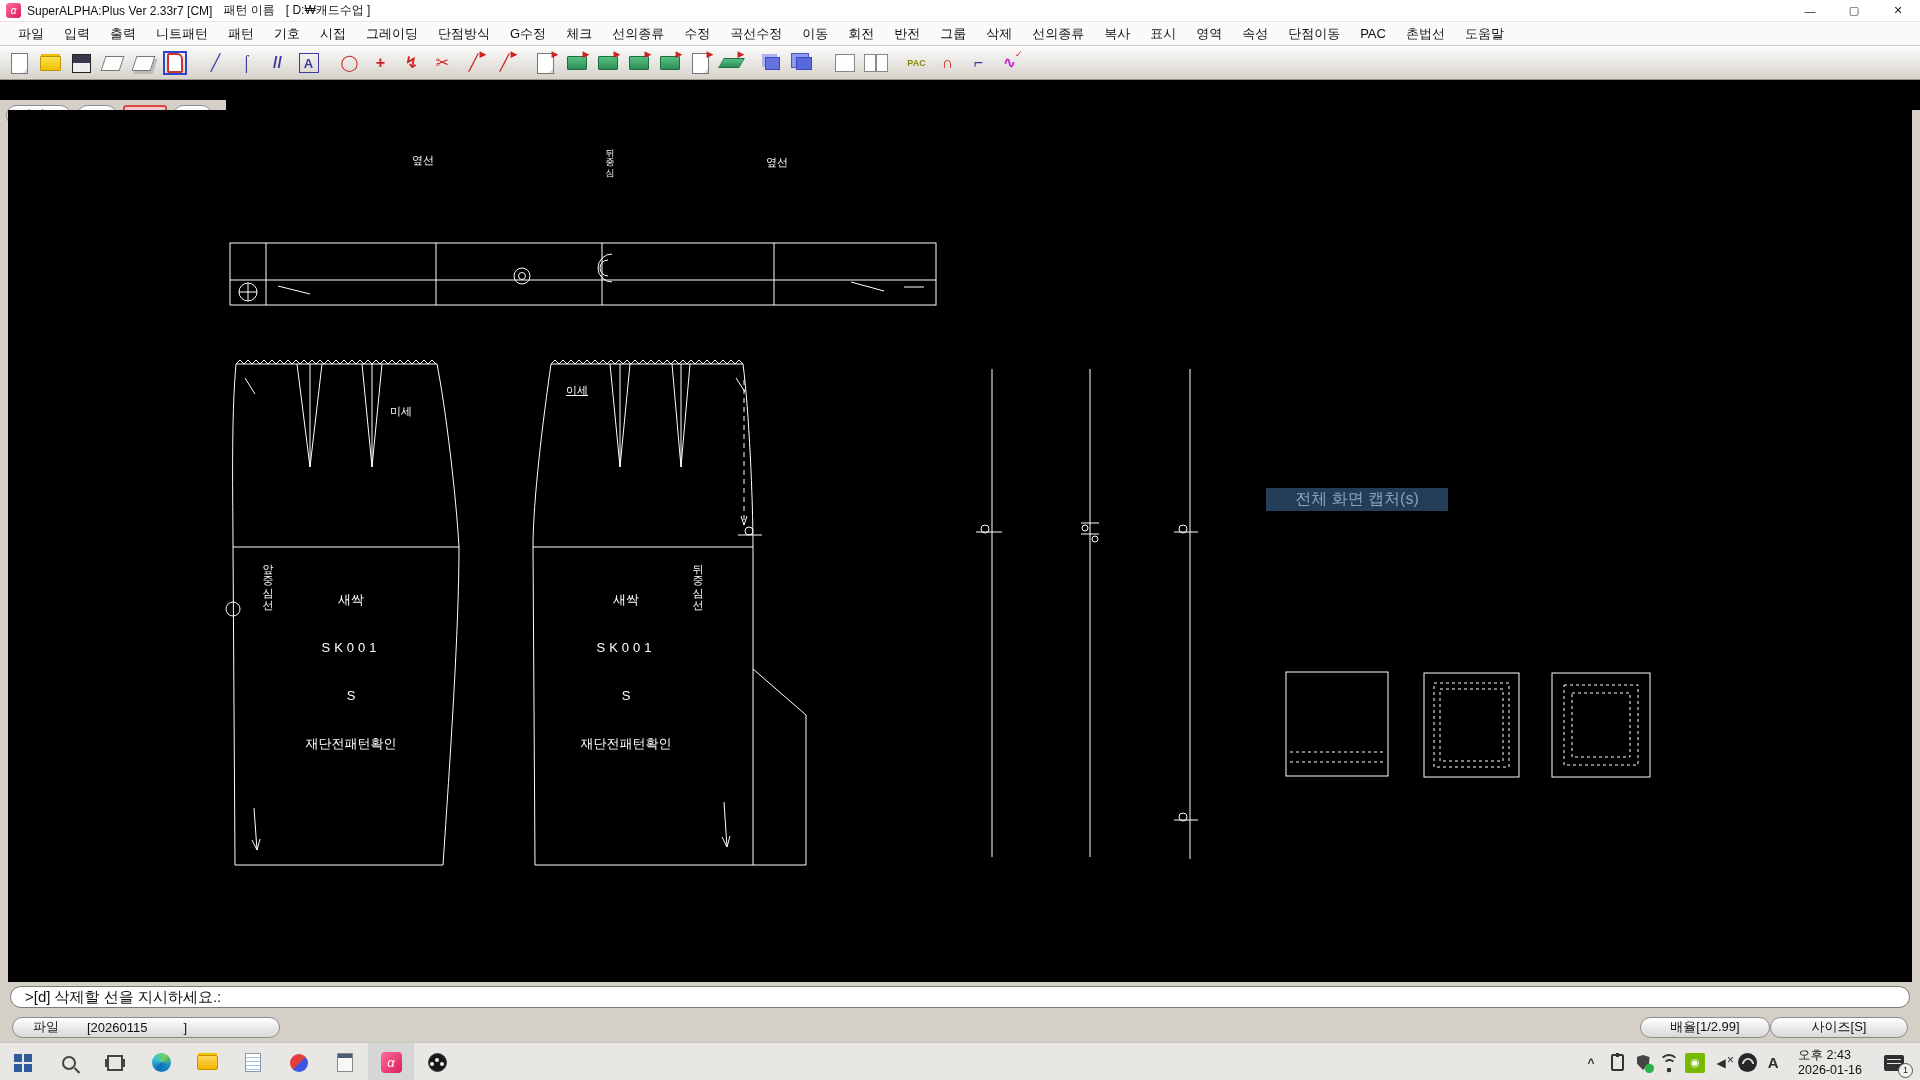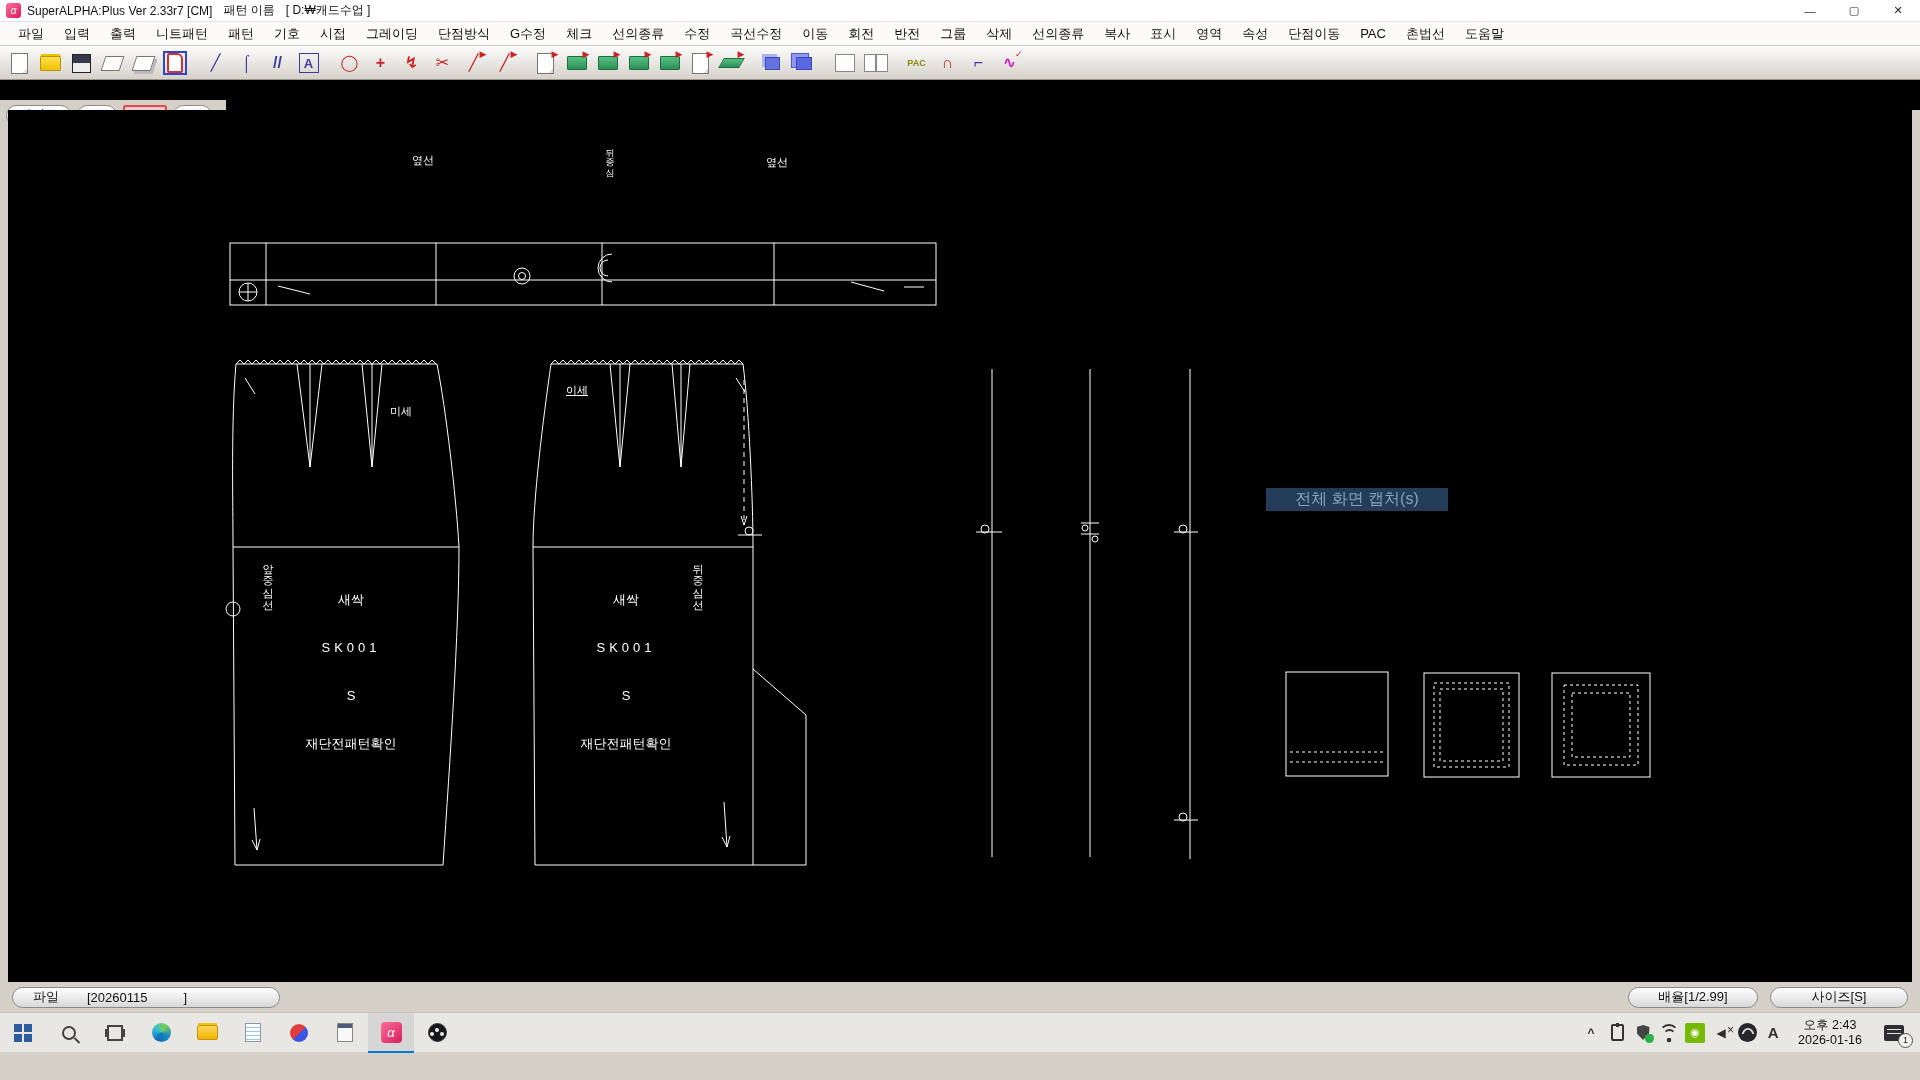--- a/index.html
+++ b/index.html
@@ -55,21 +55,21 @@
   .cvert { writing-mode:vertical-rl; text-orientation:upright; letter-spacing:1px; }
   .cblock { text-align:center; font-size:13px; line-height:16px; }
   .cblock .sku { letter-spacing:4px; }
   .tooltipbox { position:absolute; background:rgba(38,65,95,0.92); color:#8aa2ba; font-size:16px; display:flex; align-items:center; justify-content:center; }
 
   
   .statusrow { height:30px; background:#d4d0c8; display:flex; align-items:center; padding:0 10px; }
   .statuspill { flex:1; height:22px; background:#fff; border:1px solid #7a7a7a; border-radius:11px; display:flex; align-items:center; font-size:15px; color:#111; padding-left:14px; white-space:pre; }
   .bottomrow { height:30px; background:#d4d0c8; display:flex; align-items:center; padding:0 12px; gap:10px; }
   .filepill { width:268px; justify-content:flex-start; gap:28px; padding-left:20px; white-space:pre; }
-  .rightpills { margin-left:auto; display:flex; gap:12px; }
+  .rightpills { margin-left:auto; display:flex; }
   .zoompill { width:130px; } .sizepill { width:138px; }
 
   
   .taskbar { height:40px; background:#e9e7e4; border-top:1px solid #c9c6c1; display:flex; align-items:center; }
   .tk-app { width:46px; height:40px; display:flex; align-items:center; justify-content:center; position:relative; }
   .tk-app.active { background:#d6d6d6; box-shadow:inset 0 -2px 0 #0078d7; }
   .tk-ic { position:relative; display:flex; align-items:center; justify-content:center; width:24px; height:24px; font-style:normal; }
   .tk-start::before { content:""; width:8px; height:8px; background:#2f5c9c; box-shadow:10px 0 0 #2f5c9c, 0 10px 0 #2f5c9c, 10px 10px 0 #2f5c9c; margin:-10px 0 0 -10px; }
   .tk-search::before { content:""; width:10px; height:10px; border:2px solid #444; border-radius:50%; }
   .tk-search::after { content:""; width:2px; height:7px; background:#444; position:absolute; right:3px; bottom:1px; transform:rotate(-45deg); }
@@ -93,21 +93,21 @@
   .tr-shield::after { content:""; width:9px; height:9px; background:#28b446; border-radius:50%; position:absolute; right:0; bottom:1px; box-shadow:inset 2px 2px 0 1px #28b446; }
   .tr-wifi { background:radial-gradient(circle at 50% 82%, #333 2px, transparent 2.6px); }
   .tr-wifi::before { content:""; position:absolute; width:16px; height:16px; border:2px solid transparent; border-top-color:#333; border-radius:50%; top:2px; }
   .tr-wifi::after { content:""; position:absolute; width:9px; height:9px; border:2px solid transparent; border-top-color:#333; border-radius:50%; top:7px; }
   .tr-nvidia { background:#76b900; border-radius:2px; width:20px; height:20px; color:#fff; font-size:11px; }
   .tr-vol { font-size:12px; }
   .tr-vol::after { content:"×"; position:absolute; right:-2px; top:1px; font-size:12px; }
   .tr-dish { background:#26262b; border-radius:50%; width:19px; height:19px; }
   .tr-dish::after { content:""; position:absolute; width:8px; height:8px; border:2px solid #ddd; border-radius:50%; border-bottom-color:transparent; border-left-color:transparent; transform:rotate(-45deg); left:4px; top:5px; }
   .tr-ime { font-size:15px; font-weight:bold; }
-  .clock { text-align:center; font-size:12.5px; color:#111; line-height:15px; padding:0 10px; }
+  .clock { text-align:left; font-size:12.5px; color:#111; line-height:15px; padding:0 10px; }
   .notewrap { position:relative; width:40px; height:40px; display:flex; align-items:center; justify-content:center; }
   .tk-note { width:20px; height:16px; background:#2e2e33; border-radius:2px; position:relative; }
   .tk-note::before { content:""; position:absolute; left:3px; top:4px; width:14px; height:8px; background:repeating-linear-gradient(#e9e7e4 0 1.5px, transparent 1.5px 4px); }
   .badge { position:absolute; right:1px; bottom:5px; width:15px; height:15px; border-radius:50%; background:#f4f2ef; border:1px solid #555; font-size:9px; color:#222; display:flex; align-items:center; justify-content:center; }
 </style>
 </head>
 <body>
 
 <div class="screen">
 
@@ -516,20 +516,23 @@
         <div class="sku">SK001</div>
         <div>S</div>
         <div>재단전패턴확인</div>
       </div>
       <div class="clabel cvert" style="left:684px; top:446px;">뒤중심선</div>
 
       <div class="tooltipbox" style="left:1258px; top:378px; width:182px; height:23px;">전체 화면 캡처(s)</div>
     </div>
   </div>
 
+  <div class="statusrow">
+    <div class="statuspill">&gt;[d] 삭제할 선을 지시하세요.:</div>
+  </div>
 
   <div class="bottomrow">
     <div class="pill filepill">
       <span>파일</span>
       <span>[20260115          ]</span>
     </div>
     <div class="rightpills">
       <span class="pill zoompill">배율[1/2.99]</span>
       <span class="pill sizepill">사이즈[S]</span>
     </div>

